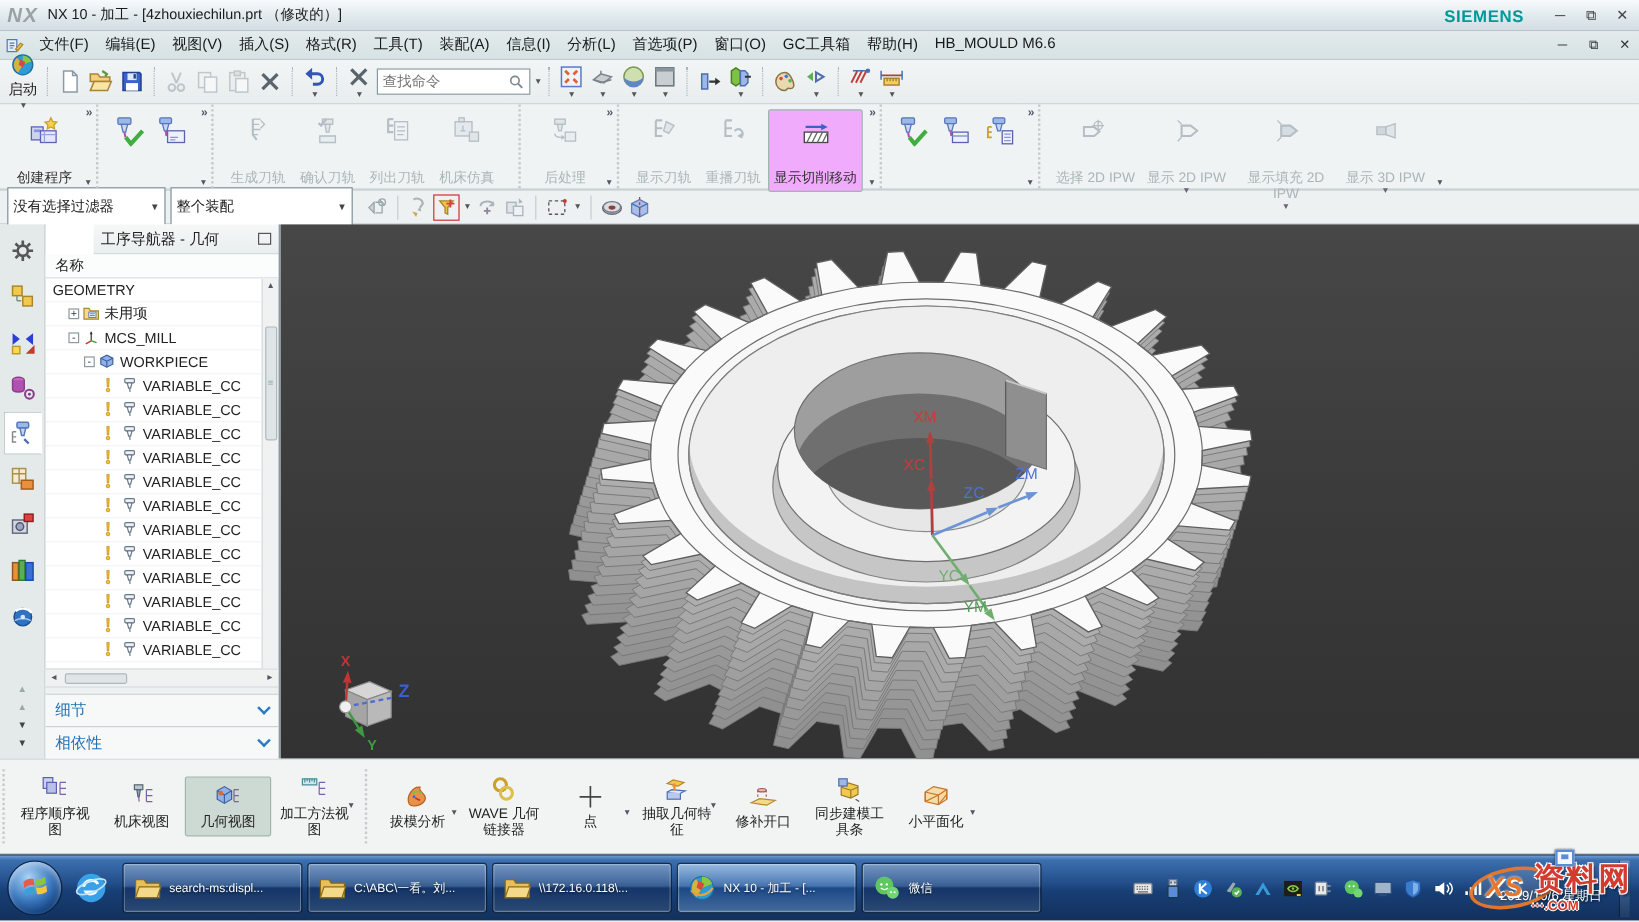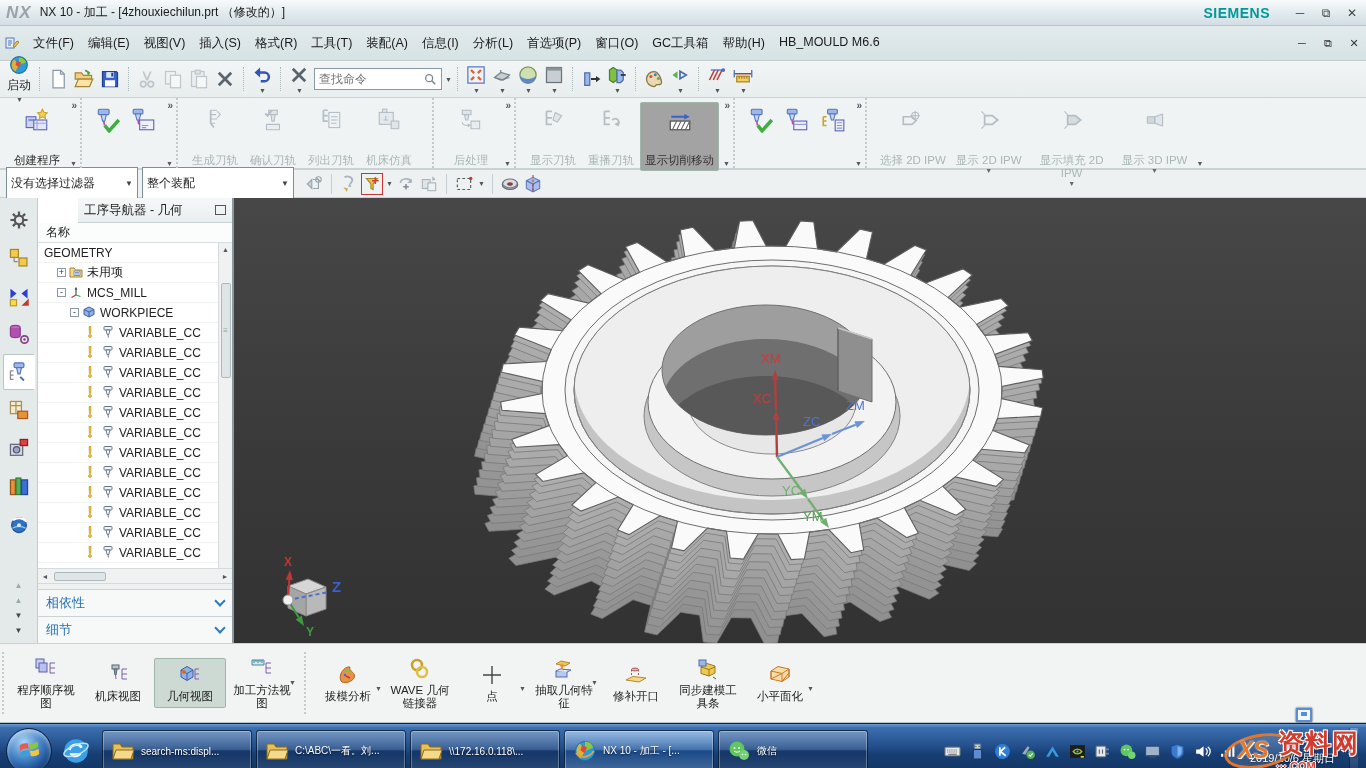--- a/index.html
+++ b/index.html
@@ -11,21 +11,21 @@
 
 .titlebar{height:26px;background:linear-gradient(180deg,#f7fafb,#dfe8ec 60%,#d3dee4);border-bottom:1px solid #b9c4ca;display:flex;align-items:center;padding:0 6px;gap:8px;}
 .nxlogo{font-weight:bold;font-size:17px;color:#9aa2a8;letter-spacing:1px;font-style:italic;}
 .wtitle{font-size:12px;color:#1a1a1a;flex:0 0 auto;}
 .tb-spacer{flex:1;}
 .brand{color:#009999;font-weight:bold;font-size:14px;letter-spacing:.5px;margin-right:14px;}
 .winbtns{display:flex;gap:10px;align-items:center;color:#444;font-size:12px;}
 .winbtns span{cursor:default;width:16px;text-align:center;}
 
 
-.menubar{height:35px;background:linear-gradient(180deg,#e3ebec,#d6e2e4);border-bottom:1px solid #c2cdd0;display:flex;align-items:center;padding:0 4px;gap:2px;}
+.menubar{height:24px;background:linear-gradient(180deg,#e3ebec,#d6e2e4);border-bottom:1px solid #c2cdd0;display:flex;align-items:center;padding:0 4px;gap:2px;}
 .menuicon{width:16px;height:16px;margin-right:4px;}
 .menu-item{padding:2px 7px;color:#1a1a1a;font-size:12.5px;}
 .menubar .winbtns{margin-left:auto;font-size:11px;color:#333;}
 
 
 .quickbar{height:37px;background:linear-gradient(180deg,#f2f5f5,#e8eded);border-bottom:1px solid #c9d2d4;display:flex;align-items:center;padding:0 4px;}
 .qitem{display:flex;align-items:center;padding:3px;border-radius:2px;gap:2px;flex-direction:column;}
 .qitem .icon{width:20px;height:20px;}
 .qitem.disabled{opacity:.55;}
 .qsep{width:1px;height:24px;border-left:1px dotted #aab6ba;margin:0 5px;}
@@ -36,21 +36,21 @@
 
 
 .ribbon{height:72px;background:#f0f3f3;border-bottom:2px solid #c9d2d4;display:flex;align-items:stretch;}
 .rgroup{position:relative;display:flex;align-items:flex-start;padding:4px 14px 4px 8px;border-left:2px dotted #c2cccc;}
 .rgroup:first-child{border-left:none;}
 .rbtn{display:flex;flex-direction:column;align-items:center;justify-content:flex-start;min-width:58px;padding:3px 4px;border:1px solid transparent;border-radius:2px;}
 .rbtn .ricon{height:28px;display:flex;align-items:center;}
 .rbtn .ricon svg{width:26px;height:26px;}
 .rlabel{font-size:11.5px;line-height:13px;text-align:center;margin-top:20px;color:#333;max-width:80px;}
 .rbtn.disabled .rlabel{color:#aab6b6;}
-.rbtn.active{background:#a3a3a3;border-color:#9fb6aa;justify-content:center;}
+.rbtn.active{background:#f0abfc;border-color:#9fb6aa;justify-content:center;}
 .rbtn.icononly{min-width:34px;}
 .rdd{font-size:7px;color:#667;}
 .rovf{position:absolute;top:2px;right:3px;font-size:10px;color:#556;font-weight:bold;}
 .rmore{position:absolute;bottom:1px;right:3px;font-size:7px;color:#556;}
 
 
 .selbar{height:28px;background:#eef1f1;border-bottom:1px solid #c9d2d4;display:flex;align-items:center;padding:0 6px;gap:4px;}
 .fselect{display:flex;align-items:center;justify-content:space-between;background:#fff;border:1px solid #7e8e98;height:33px;padding:0 4px;font-size:12px;}
 .fselect .arr{font-size:8px;color:#444;margin-left:8px;}
 .selicons{display:flex;align-items:center;gap:3px;margin-left:6px;}
@@ -954,25 +954,25 @@
           <span class="thumb">≡</span>
         </div>
       </div>
       <div class="hscroll">
         <span class="sbtn">◄</span>
         <span class="thumb"></span>
         <span class="sbtn" style="margin-left:auto;">►</span>
       </div>
       <div class="navgap"></div>
       <div class="navsec">
+        <span>细节</span>
+        <span class="chev"></span>
+      </div>
+      <div class="navsec">
         <span>相依性</span>
-        <span class="chev"></span>
-      </div>
-      <div class="navsec">
-        <span>细节</span>
         <span class="chev"></span>
       </div>
     </div>
 
     <div class="viewport">
       <svg id="vp" viewBox="0 0 1132 445" preserveAspectRatio="none">
           <defs>
             <clipPath id="pk">
               <ellipse cx="538" cy="192" rx="198" ry="124"></ellipse>
             </clipPath>

